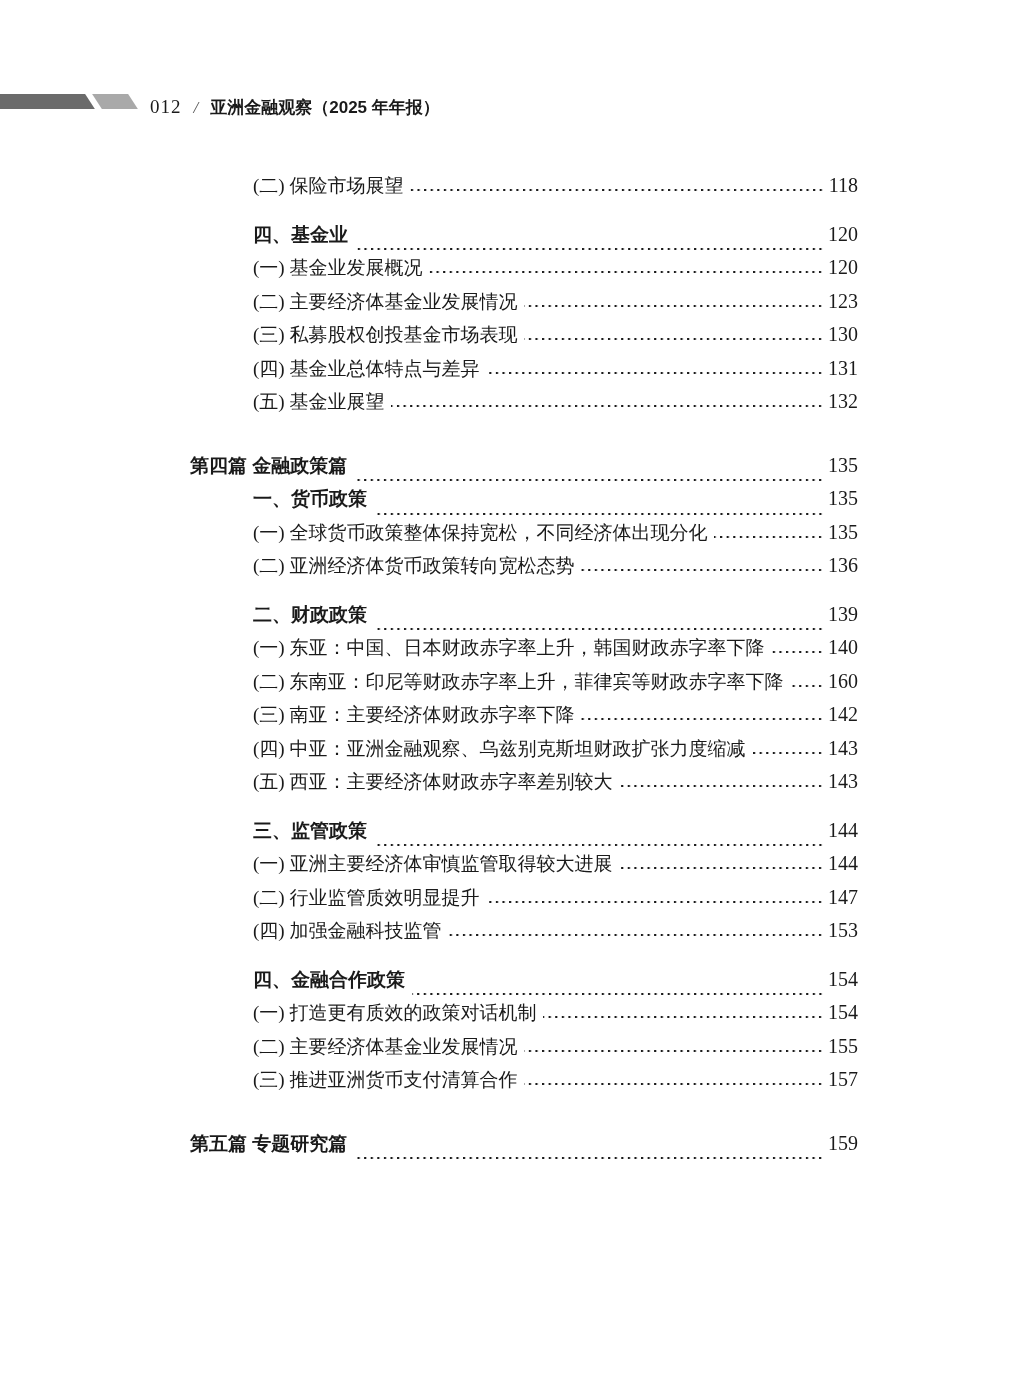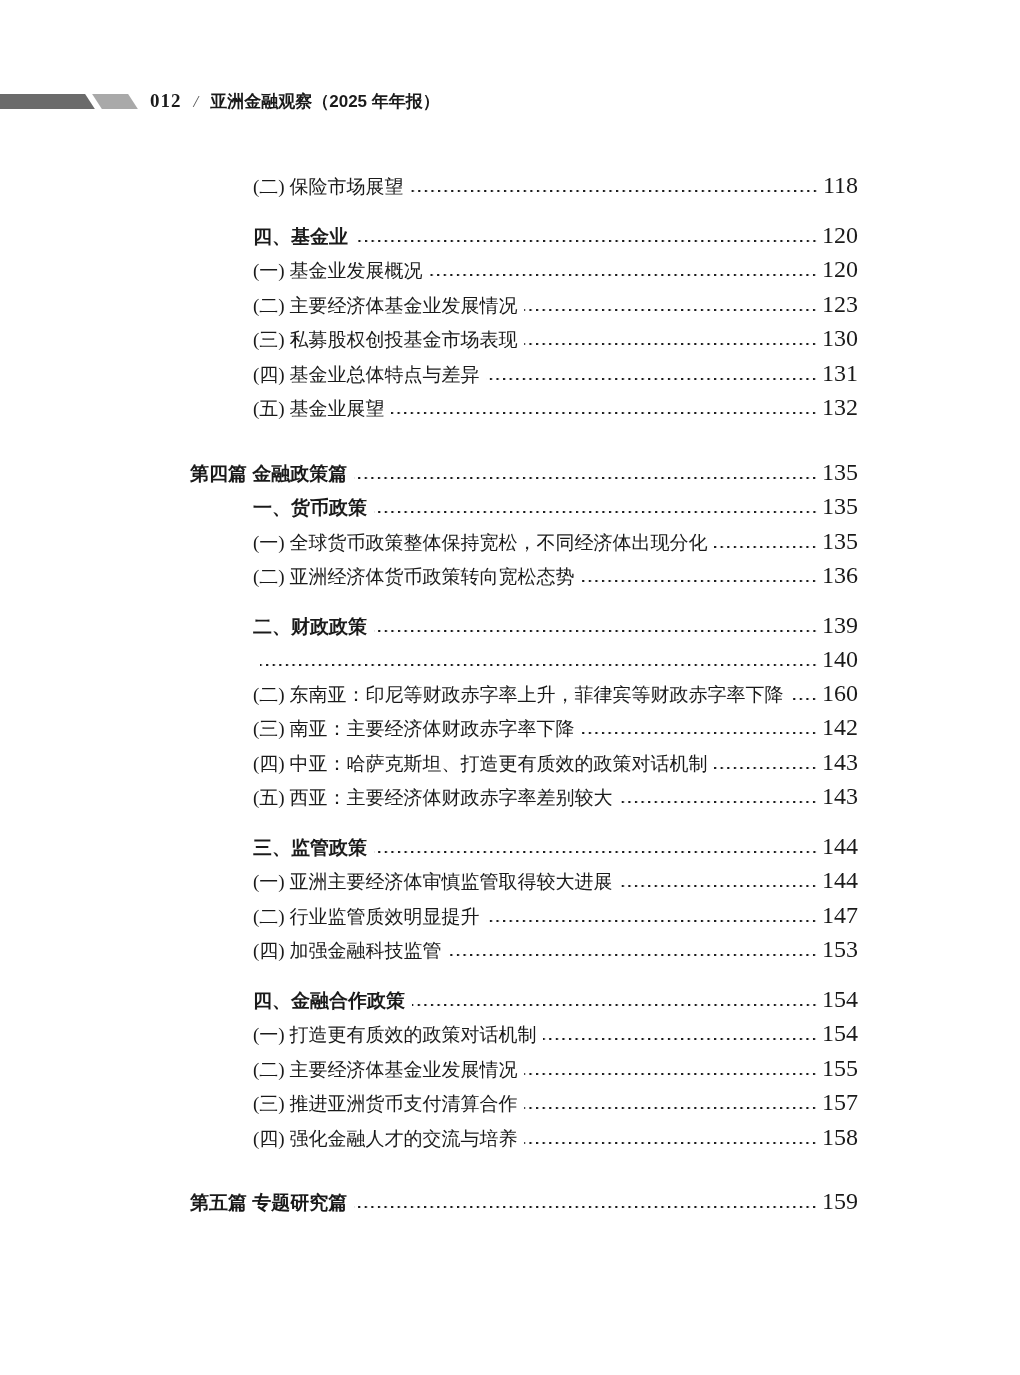--- a/index.html
+++ b/index.html
@@ -20,21 +20,21 @@
   .bar.dark  { left: -22px; width: 112px; background: var(--bar-dark, #6b6b6b); transform: skewX(33deg); }
   .bar.light { left: 97px;  width: 36px;  background: var(--bar-light, #a9a9a9); transform: skewX(33deg); }
 
   .header-text {
     position: absolute; top: 88px; left: 150px;
     display: flex; align-items: baseline; white-space: nowrap;
     line-height: 26px;
   }
   .pageno {
     font-family: "Liberation Serif", "DejaVu Serif", serif;
-    font-size: 19px; font-weight: 700; letter-spacing: 1px;
+    font-size: 19px; font-weight: 400; letter-spacing: 1px; margin-top: 6px;
   }
   .sep { margin: 0 12px; font-size: 17px; color: #555; font-style: italic; }
   .doc-title {
     font-family: "Liberation Sans", "DejaVu Sans", sans-serif;
     font-size: 17px; font-weight: 700;
   }
 
   
   .toc {
     position: absolute; left: 150px; top: 169px; width: 708px;
@@ -42,37 +42,38 @@
   .toc-row {
     display: flex; align-items: baseline;
     line-height: 33.5px; font-size: 19px;
     white-space: nowrap;
     margin-left: 40px;
   }
   .toc-row.lv-section, .toc-row.lv-sub { padding-left: 63px; }
   .toc-row.lv-part, .toc-row.lv-section {
     font-family: "Liberation Sans", "DejaVu Sans", sans-serif;
     font-weight: 700;
+    align-items: flex-end;
   }
   .toc-row.gap-small { margin-top: 15px; }
   .toc-row.gap-large { margin-top: 30px; }
 
   .toc-row .label { flex: 0 0 auto; }
   .leader {
     flex: 1 1 auto; height: 4px;
     margin: 0 3px 0 7px;
     background-image: radial-gradient(circle at 2px 2px, var(--text, #1a1a1a) 1.15px, transparent 1.5px);
     background-size: 6.6px 4px;
     background-repeat: repeat-x;
     background-position: right bottom;
   }
   .pagenum {
     flex: 0 0 auto;
     font-family: "Liberation Serif", "DejaVu Serif", serif;
-    font-weight: 400; font-size: 24px;
+    font-weight: 400; font-size: 20px;
   }
 </style>
 </head>
 <body>
 
 <div class="page">
 
   <header>
     <div class="deco">
       <div class="bar dark"></div>
@@ -140,35 +141,36 @@
         <span class="label">(二) 亚洲经济体货币政策转向宽松态势</span>
         <span class="leader"></span>
         <span class="pagenum">136</span>
       </div>
       <div class="toc-row lv-section gap-small">
         <span class="label">二、财政政策</span>
         <span class="leader"></span>
         <span class="pagenum">139</span>
       </div>
       <div class="toc-row lv-sub">
+        <span class="label">(一) 东亚：中国、日本财政赤字率上升，韩国财政赤字率下降</span>
         <span class="leader"></span>
         <span class="pagenum">140</span>
       </div>
       <div class="toc-row lv-sub">
         <span class="label">(二) 东南亚：印尼等财政赤字率上升，菲律宾等财政赤字率下降</span>
         <span class="leader"></span>
         <span class="pagenum">160</span>
       </div>
       <div class="toc-row lv-sub">
         <span class="label">(三) 南亚：主要经济体财政赤字率下降</span>
         <span class="leader"></span>
         <span class="pagenum">142</span>
       </div>
       <div class="toc-row lv-sub">
-        <span class="label">(四) 中亚：哈萨克斯坦、打造更有质效的政策对话机制</span>
+        <span class="label">(四) 中亚：亚洲金融观察、乌兹别克斯坦财政扩张力度缩减</span>
         <span class="leader"></span>
         <span class="pagenum">143</span>
       </div>
       <div class="toc-row lv-sub">
         <span class="label">(五) 西亚：主要经济体财政赤字率差别较大</span>
         <span class="leader"></span>
         <span class="pagenum">143</span>
       </div>
       <div class="toc-row lv-section gap-small">
         <span class="label">三、监管政策</span>
@@ -202,25 +204,20 @@
       </div>
       <div class="toc-row lv-sub">
         <span class="label">(二) 主要经济体基金业发展情况</span>
         <span class="leader"></span>
         <span class="pagenum">155</span>
       </div>
       <div class="toc-row lv-sub">
         <span class="label">(三) 推进亚洲货币支付清算合作</span>
         <span class="leader"></span>
         <span class="pagenum">157</span>
-      </div>
-      <div class="toc-row lv-sub">
-        <span class="label">(四) 强化金融人才的交流与培养</span>
-        <span class="leader"></span>
-        <span class="pagenum">158</span>
       </div>
       <div class="toc-row lv-part gap-large">
         <span class="label">第五篇 专题研究篇</span>
         <span class="leader"></span>
         <span class="pagenum">159</span>
       </div>
     </nav>
 
 </div>
 

